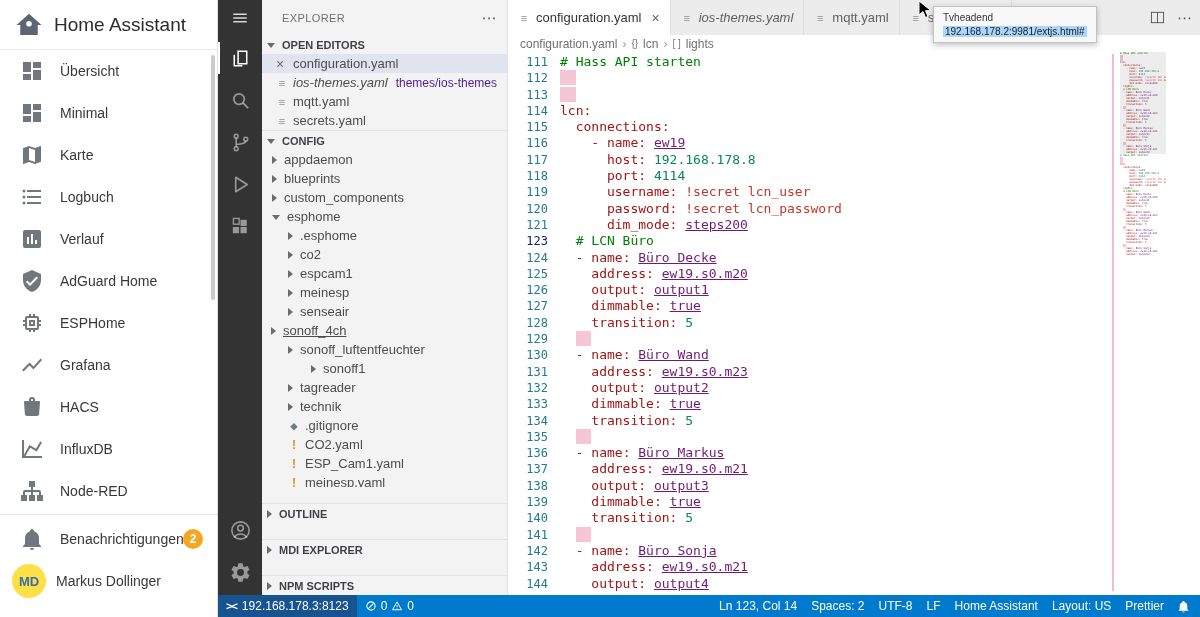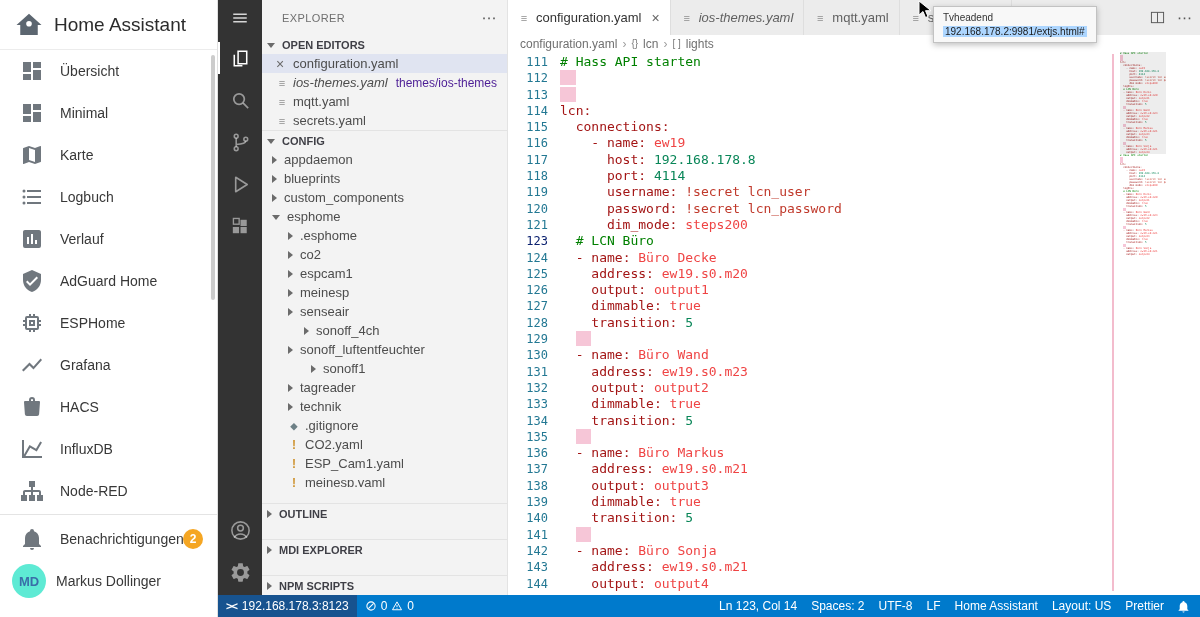--- a/index.html
+++ b/index.html
@@ -18,21 +18,21 @@
   .ha-item{height:42px;display:flex;align-items:center;padding-left:20px;gap:16px;cursor:pointer;}
   .ha-ic{width:24px;height:24px;color:#70777e;flex:none;}
   .ha-ic svg{width:24px;height:24px;display:block;}
   .ha-lb{font-size:14px;color:#383838;white-space:nowrap;}
   .ha-div{position:absolute;top:514px;left:0;right:0;border-top:1px solid #e4e4e4;}
   .ha-notif{position:absolute;left:0;right:0;top:518px;}
   .badge{position:absolute;right:14px;top:11px;width:20px;height:20px;border-radius:50%;
       background:#f5a623;color:#fff;font-size:12px;font-weight:bold;display:flex;
       align-items:center;justify-content:center;}
   .ha-user{position:absolute;left:0;right:0;top:560px;padding-left:12px!important;gap:10px!important;}
-  .avatar{width:34px;height:34px;border-radius:50%;background:#5eead4;color:#3a6ea8;
+  .avatar{width:34px;height:34px;border-radius:50%;background:#fde047;color:#3a6ea8;
       font-weight:bold;font-size:13px;display:flex;align-items:center;justify-content:center;flex:none;}
   .ha-scroll{position:absolute;right:2px;top:55px;width:4px;height:245px;background:#cccccc;border-radius:2px;}
 
   
   #vs{position:absolute;left:218px;top:0;right:0;bottom:0;}
 
   
   #abar{position:absolute;left:0;top:0;width:44px;bottom:22px;background:#333333;
       display:flex;flex-direction:column;align-items:center;}
   .abgroup{display:flex;flex-direction:column;align-items:center;width:44px;}
@@ -94,21 +94,21 @@
 
   #codewrap{position:absolute;left:0;top:52px;right:0;bottom:0;background:#fff;overflow:hidden;}
   #lines{position:absolute;left:0;top:2px;right:90px;}
   .cl{display:flex;height:16.3px;}
   .ln{width:40px;text-align:right;padding-right:12px;flex:none;color:#237893;
       font:12px "DejaVu Sans Mono",monospace;line-height:16.3px;}
   .ln.active{color:#0b216f;}
   .lc{white-space:pre;font:13px "DejaVu Sans Mono",monospace;line-height:16.3px;color:#111;}
   .tok-key{color:#a31515;}
   .tok-pun{color:#a31515;}
-  .tok-str{color:#ef4444;}
+  .tok-str{color:#701a75;text-decoration:underline;}
   .tok-num{color:#098658;}
   .tok-tag{color:#c0392b;}
   .tok-cm{color:#008000;}
   .tok-ws{background:#f6c6d7;}
   .tok-pln{color:#222;}
   #ruler{position:absolute;left:604px;top:2px;bottom:4px;width:2px;background:#f3bccd;}
   #minimap{position:absolute;right:34px;top:0;width:46px;bottom:0;overflow:hidden;}
   .ml{height:3px;white-space:pre;font:2.6px "DejaVu Sans Mono",monospace;color:#888;overflow:hidden;}
   #mslider{position:absolute;left:0;right:0;top:0;height:102px;background:rgba(0,0,0,0.07);}
 
@@ -372,21 +372,21 @@
           <span class="tlabel">espcam1</span>
         </div>
         <div class="trow" style="padding-left: 26px;">
           <span class="chev"></span>
           <span class="tlabel">meinesp</span>
         </div>
         <div class="trow" style="padding-left: 26px;">
           <span class="chev"></span>
           <span class="tlabel">senseair</span>
         </div>
-        <div class="trow" style="padding-left: 42px;">
+        <div class="trow" style="padding-left: 9px; text-decoration: underline;">
           <span class="chev"></span>
           <span class="tlabel">sonoff_4ch</span>
         </div>
         <div class="trow" style="padding-left: 26px;">
           <span class="chev"></span>
           <span class="tlabel">sonoff_luftentfeuchter</span>
         </div>
         <div class="trow" style="padding-left: 13px; margin-left: 36px;">
           <span class="chev"></span>
           <span class="tlabel">sonoff1</span>

